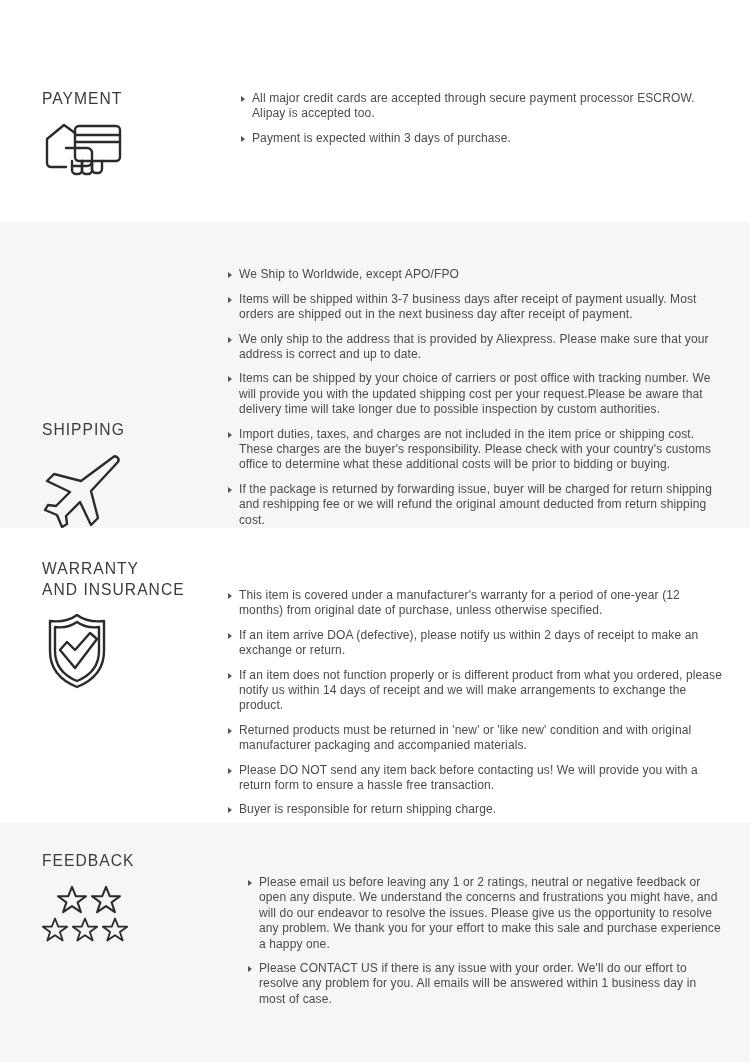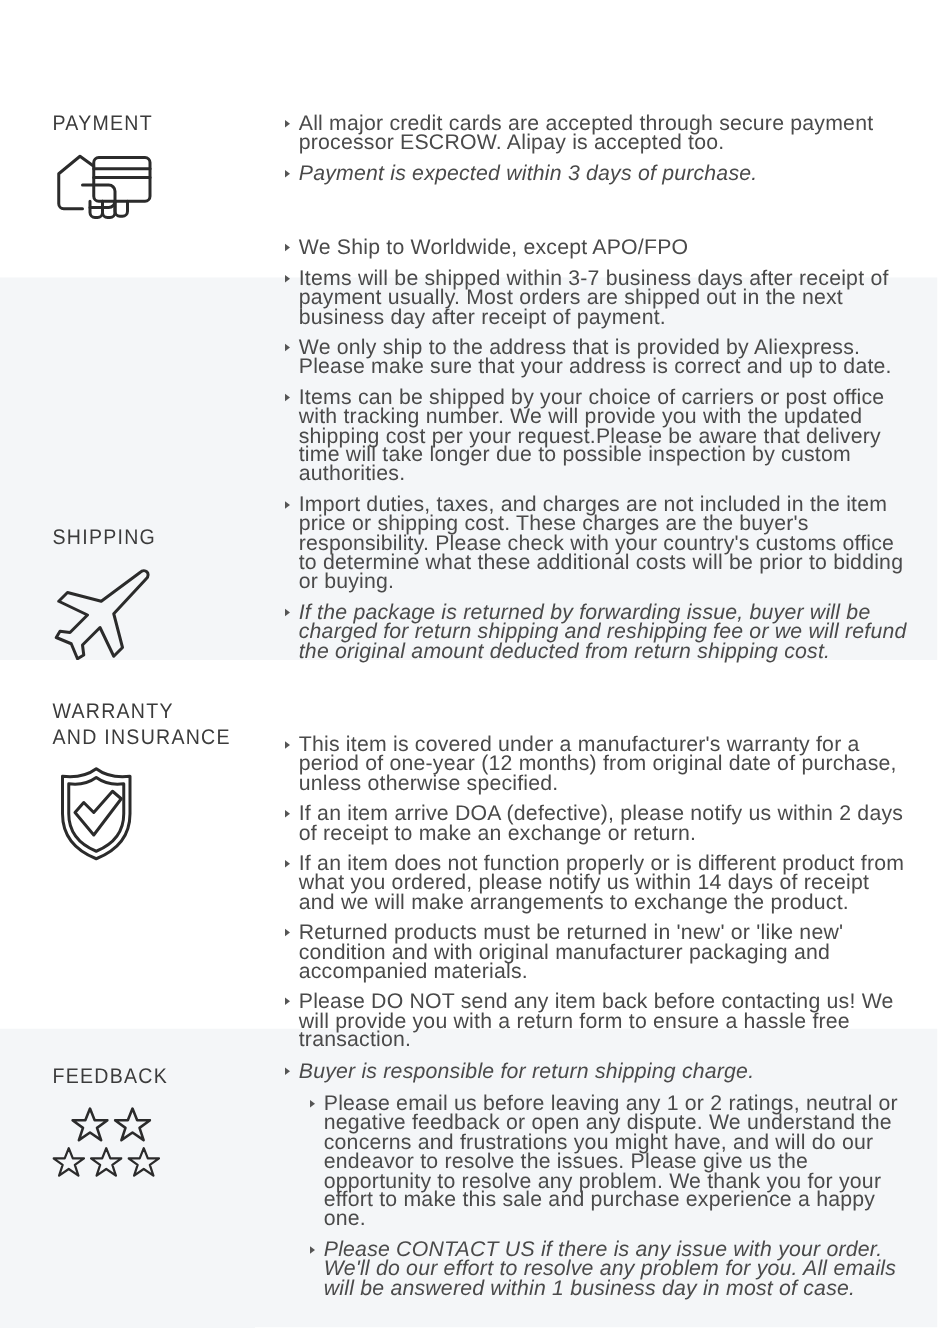--- a/index.html
+++ b/index.html
@@ -59,40 +59,40 @@
 
   ul.bullets {
     list-style: none;
     margin: 0;
     padding: 0;
   }
   ul.bullets li {
     position: relative;
     padding-left: 11px;
     margin-bottom: 9px;
-    font-size: 17px;
+    font-size: 12px;
     line-height: 15.4px;
     color: #4a4a4a;
     letter-spacing: 0.01em;
   }
-  ul.bullets li:last-child { margin-bottom: 0; font-style: italic; }
+  ul.bullets li:last-child { margin-bottom: 0; }
   ul.bullets li::before {
     content: "";
     position: absolute;
     left: 0;
     top: 5px;
     width: 0;
     height: 0;
     border-left: 4.5px solid #555;
     border-top: 3.4px solid transparent;
     border-bottom: 3.4px solid transparent;
   }
 
   
-  #sec-payment   { padding-top: 88px; height: 222px; }
+  #sec-payment   { padding-top: 88px; height: 222px; gap: 13px; }
   #sec-shipping  { padding-top: 30px; height: 306px; align-items: flex-end; }
   #sec-warranty  { padding-top: 30px; height: 295px; }
   #sec-feedback  { padding-top: 27px; height: 239px; gap: 20px; }
 
   #sec-payment  .sec-right { padding-top: 3px; }
   #sec-shipping .sec-right { padding-top: 25px; }
   #sec-warranty .sec-right { padding-top: 30px; }
   #sec-feedback .sec-right { padding-top: 25px; }
 
   .stars-grid { width: 86px; margin-top: 14px; }

